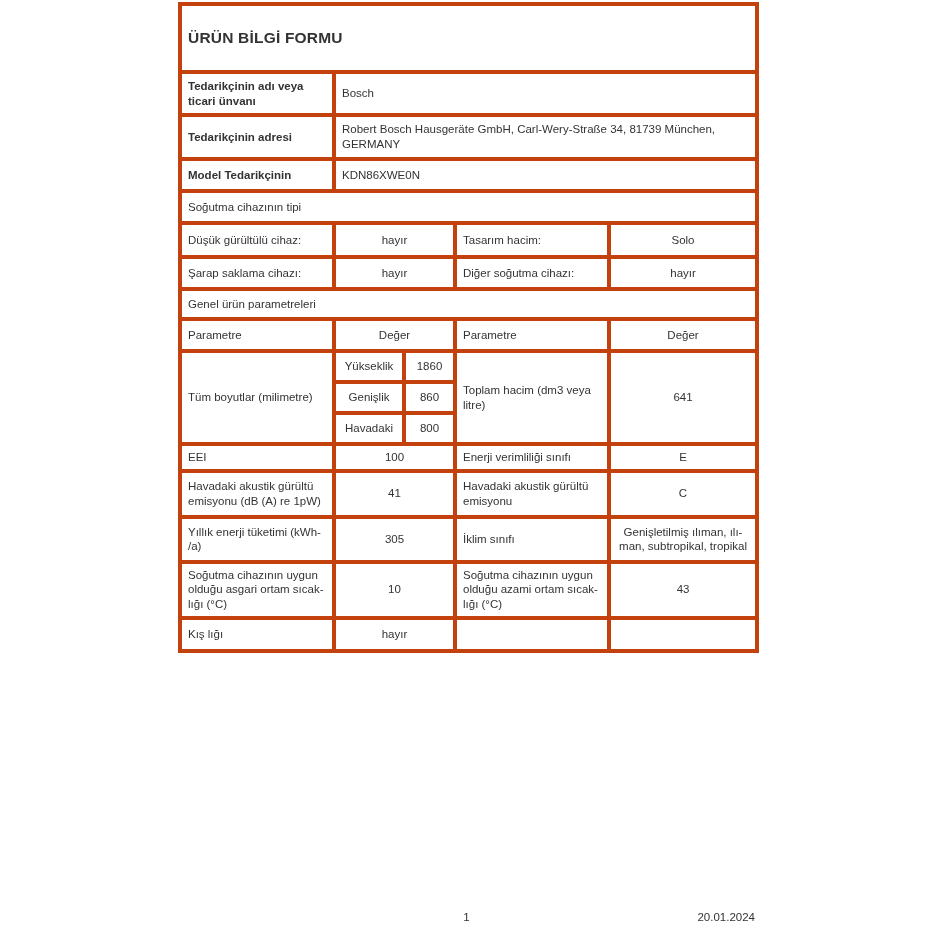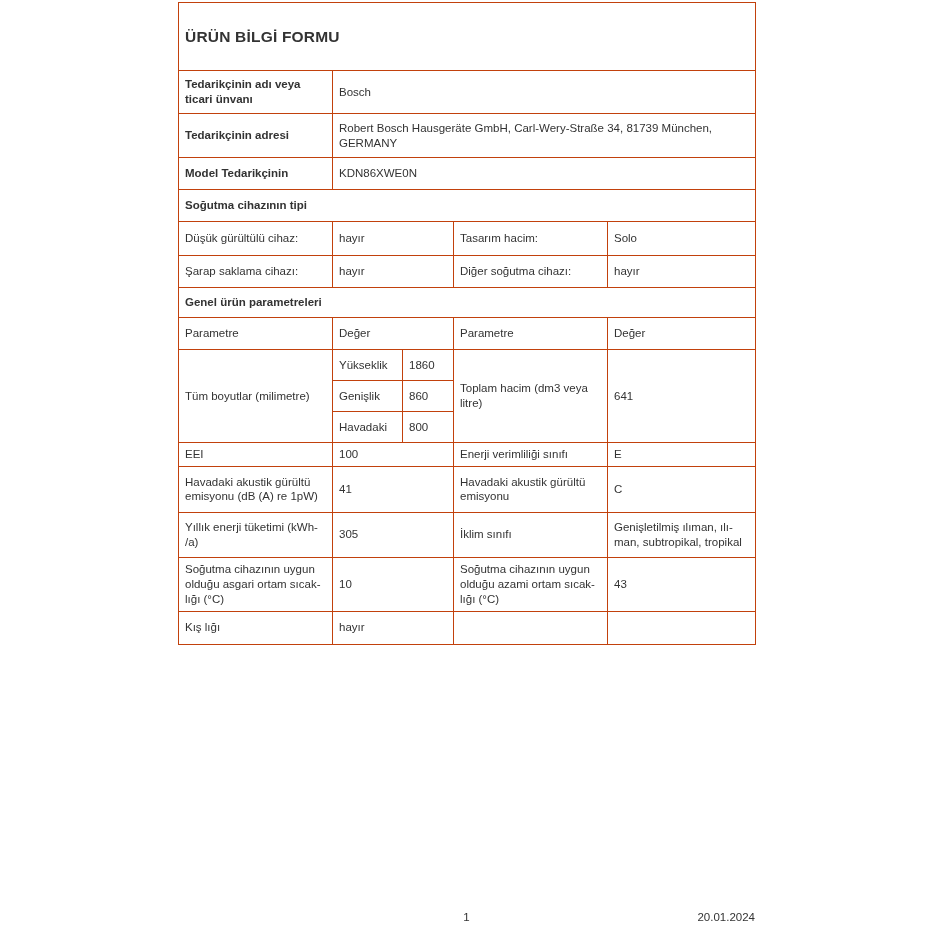--- a/index.html
+++ b/index.html
@@ -15,36 +15,36 @@
   table.form {
     position: absolute;
     left: 178px; top: 2px;
     width: 577px;
     border-collapse: collapse;
     table-layout: fixed;
     font-size: 11.5px;
     line-height: 1.28;
   }
   table.form td {
-    border: 1px solid #c2410c;
+    border: 4px solid #c2410c;
     padding: 4px 6px;
     vertical-align: middle;
     white-space: pre-line;
     overflow: hidden;
   }
   td.title-cell {
     font-size: 15.5px;
     font-weight: bold;
     vertical-align: top;
     padding: 7px 8px;
     letter-spacing: 0.2px;
   }
   td.bold { font-weight: bold; margin-left: 20px; }
-  td.section { font-weight: bold; }
-  td.center { text-align: left; }
+  td.section { font-weight: normal; }
+  td.center { text-align: center; }
   td.valuecell { padding-left: 8px; }
 
   .footer {
     position: absolute;
     left: 178px; top: 911px;
     width: 577px; height: 18px;
     font-size: 11.5px;
     color: #333333;
   }
   .footer .pagenum {

